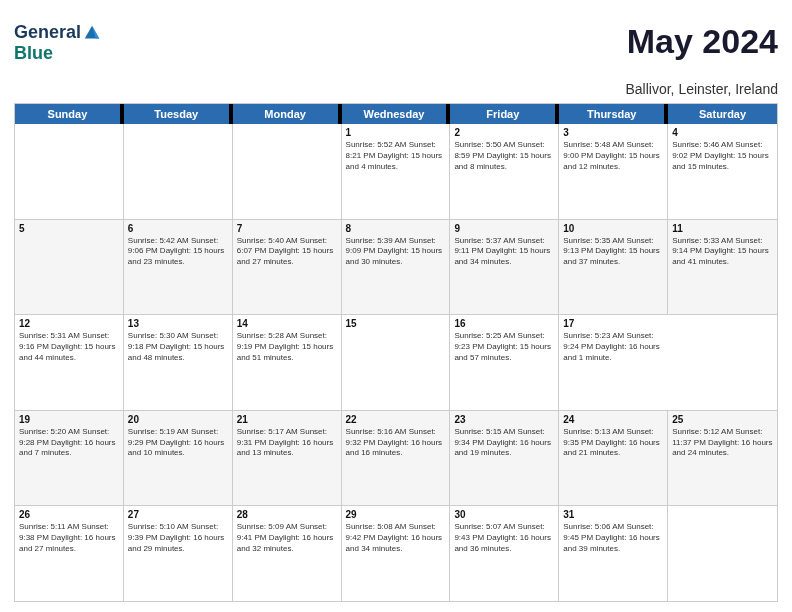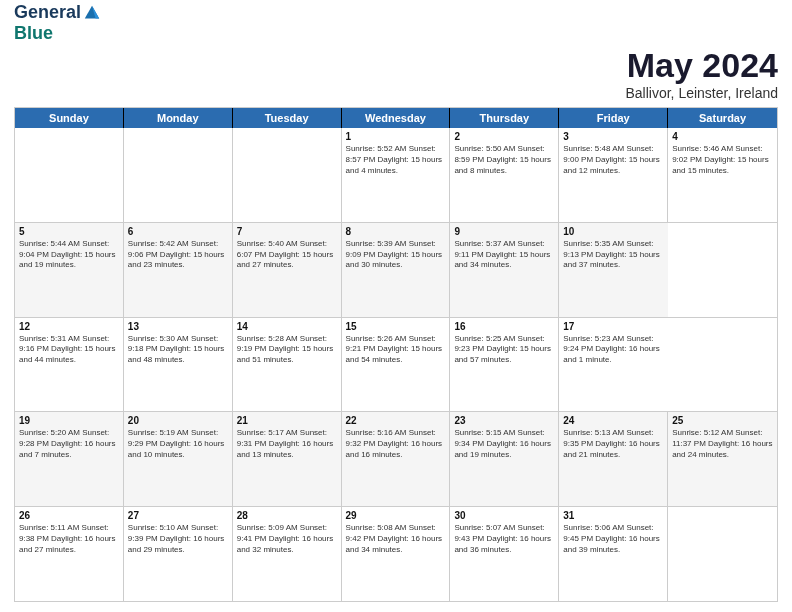--- a/index.html
+++ b/index.html
@@ -6,21 +6,21 @@
     body {
       font-family: Arial, sans-serif;
       background: #fff;
       width: 792px;
       height: 612px;
       overflow: hidden;
     }
     .page {
       width: 792px;
       height: 612px;
-      padding: 2px 14px 10px 14px;
+      padding: 22px 14px 10px 14px;
       display: flex;
       flex-direction: column;
     }
     .header {
       display: flex;
       justify-content: space-between;
       align-items: flex-start;
       margin-bottom: 6px;
     }
     .logo {
@@ -42,45 +42,45 @@
       height: 18px;
       margin-left: 2px;
     }
     .title-block {
       text-align: right;
     }
     .month-title {
       font-size: 34px;
       font-weight: bold;
       color: #1a1a2e;
-      margin-top: 44px;
     }
     .subtitle {
       font-size: 14px;
       color: #333;
       font-weight: normal;
+      margin-top: 20px;
     }
     .calendar {
       flex: 1;
       display: flex;
       flex-direction: column;
       border: 1px solid #ccc;
     }
     .cal-header {
       display: grid;
       grid-template-columns: repeat(7, 1fr);
       background: #2b6cb0;
     }
     .cal-header-cell {
       color: #fff;
       font-size: 11px;
       font-weight: bold;
       text-align: center;
       padding: 4px 2px;
-      border-right: 1px solid #000000;
+      border-right: 4px solid #000000;
     }
     .cal-header-cell:last-child { border-right: none; }
     .cal-body {
       flex: 1;
       display: flex;
       flex-direction: column;
     }
     .cal-row {
       display: grid;
       grid-template-columns: repeat(7, 1fr);
@@ -136,36 +136,36 @@
     </div>
     <div class="title-block">
       <div class="month-title">May 2024</div>
       <div class="subtitle">Ballivor, Leinster, Ireland</div>
     </div>
   </div>
 
   <div class="calendar">
     <div class="cal-header">
       <div class="cal-header-cell">Sunday</div>
+      <div class="cal-header-cell">Tuesday</div>
       <div class="cal-header-cell">Monday</div>
-      <div class="cal-header-cell">Tuesday</div>
       <div class="cal-header-cell">Wednesday</div>
+      <div class="cal-header-cell">Friday</div>
       <div class="cal-header-cell">Thursday</div>
-      <div class="cal-header-cell">Friday</div>
       <div class="cal-header-cell">Saturday</div>
     </div>
     <div class="cal-body" id="cal-body">
         <div class="cal-row">
           <div class="cal-cell empty-cell"></div>
           <div class="cal-cell empty-cell"></div>
           <div class="cal-cell empty-cell"></div>
           <div class="cal-cell">
             <span class="day-number">1</span>
             <div class="cell-content">Sunrise: 5:52 AM
-Sunset: 8:57 PM
+Sunset: 8:21 PM
 Daylight: 15 hours
 and 4 minutes.</div>
           </div>
           <div class="cal-cell">
             <span class="day-number">2</span>
             <div class="cell-content">Sunrise: 5:50 AM
 Sunset: 8:59 PM
 Daylight: 15 hours
 and 8 minutes.</div>
           </div>
@@ -180,24 +180,20 @@
             <span class="day-number">4</span>
             <div class="cell-content">Sunrise: 5:46 AM
 Sunset: 9:02 PM
 Daylight: 15 hours
 and 15 minutes.</div>
           </div>
         </div>
         <div class="cal-row">
           <div class="cal-cell alt-row">
             <span class="day-number">5</span>
-            <div class="cell-content">Sunrise: 5:44 AM
-Sunset: 9:04 PM
-Daylight: 15 hours
-and 19 minutes.</div>
           </div>
           <div class="cal-cell alt-row">
             <span class="day-number">6</span>
             <div class="cell-content">Sunrise: 5:42 AM
 Sunset: 9:06 PM
 Daylight: 15 hours
 and 23 minutes.</div>
           </div>
           <div class="cal-cell alt-row">
             <span class="day-number">7</span>
@@ -220,20 +216,27 @@
 Daylight: 15 hours
 and 34 minutes.</div>
           </div>
           <div class="cal-cell alt-row">
             <span class="day-number">10</span>
             <div class="cell-content">Sunrise: 5:35 AM
 Sunset: 9:13 PM
 Daylight: 15 hours
 and 37 minutes.</div>
           </div>
+          <div class="cal-cell alt-row">
+            <span class="day-number">11</span>
+            <div class="cell-content">Sunrise: 5:33 AM
+Sunset: 9:14 PM
+Daylight: 15 hours
+and 41 minutes.</div>
+          </div>
         </div>
         <div class="cal-row">
           <div class="cal-cell">
             <span class="day-number">12</span>
             <div class="cell-content">Sunrise: 5:31 AM
 Sunset: 9:16 PM
 Daylight: 15 hours
 and 44 minutes.</div>
           </div>
           <div class="cal-cell">
@@ -245,24 +248,20 @@
           </div>
           <div class="cal-cell">
             <span class="day-number">14</span>
             <div class="cell-content">Sunrise: 5:28 AM
 Sunset: 9:19 PM
 Daylight: 15 hours
 and 51 minutes.</div>
           </div>
           <div class="cal-cell">
             <span class="day-number">15</span>
-            <div class="cell-content">Sunrise: 5:26 AM
-Sunset: 9:21 PM
-Daylight: 15 hours
-and 54 minutes.</div>
           </div>
           <div class="cal-cell">
             <span class="day-number">16</span>
             <div class="cell-content">Sunrise: 5:25 AM
 Sunset: 9:23 PM
 Daylight: 15 hours
 and 57 minutes.</div>
           </div>
           <div class="cal-cell">
             <span class="day-number">17</span>

